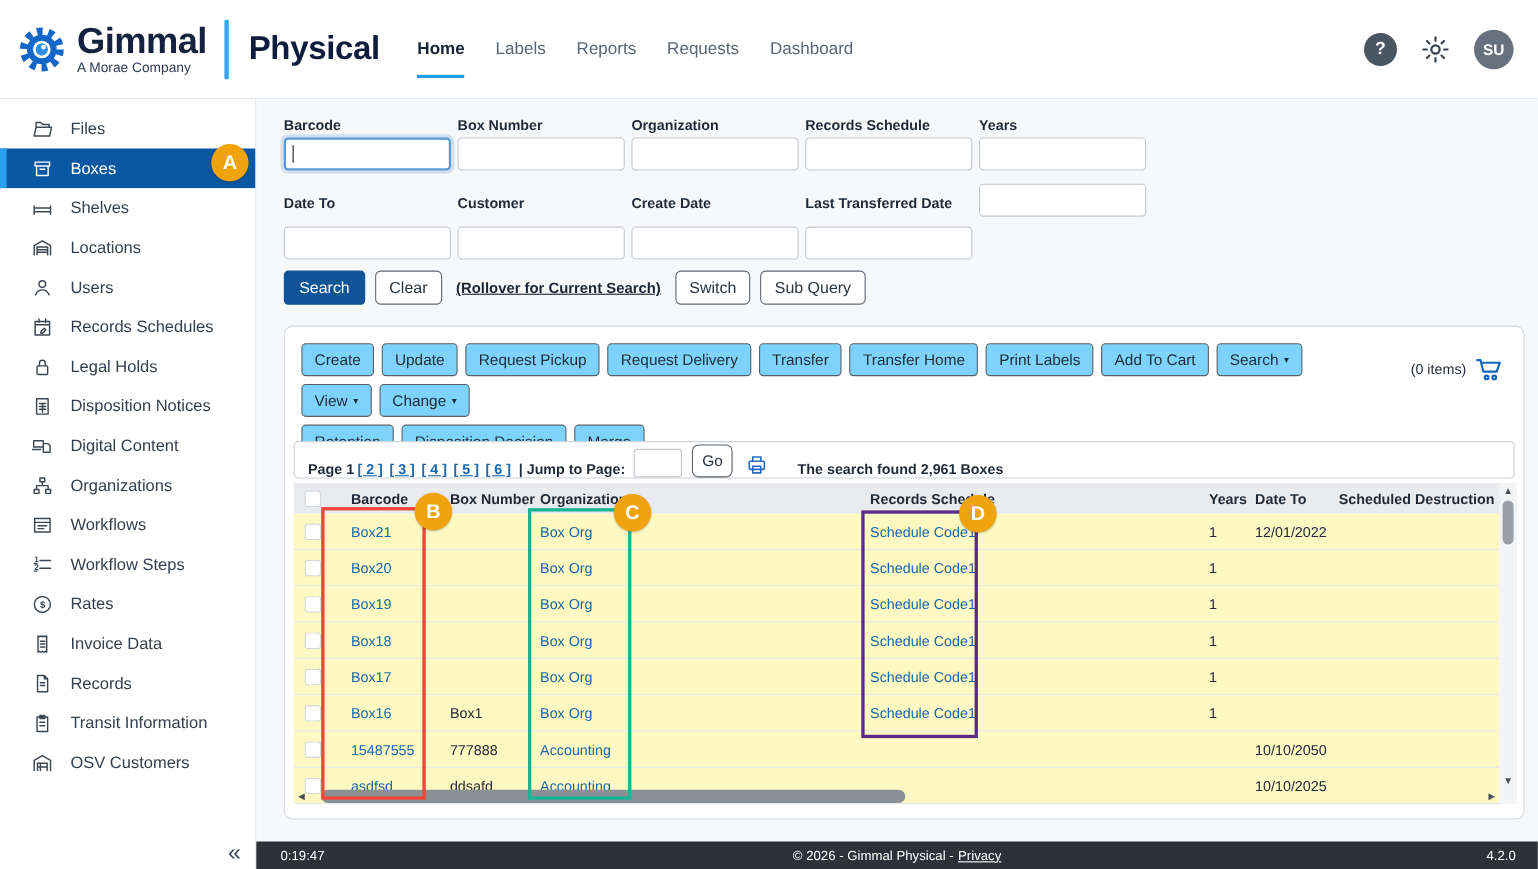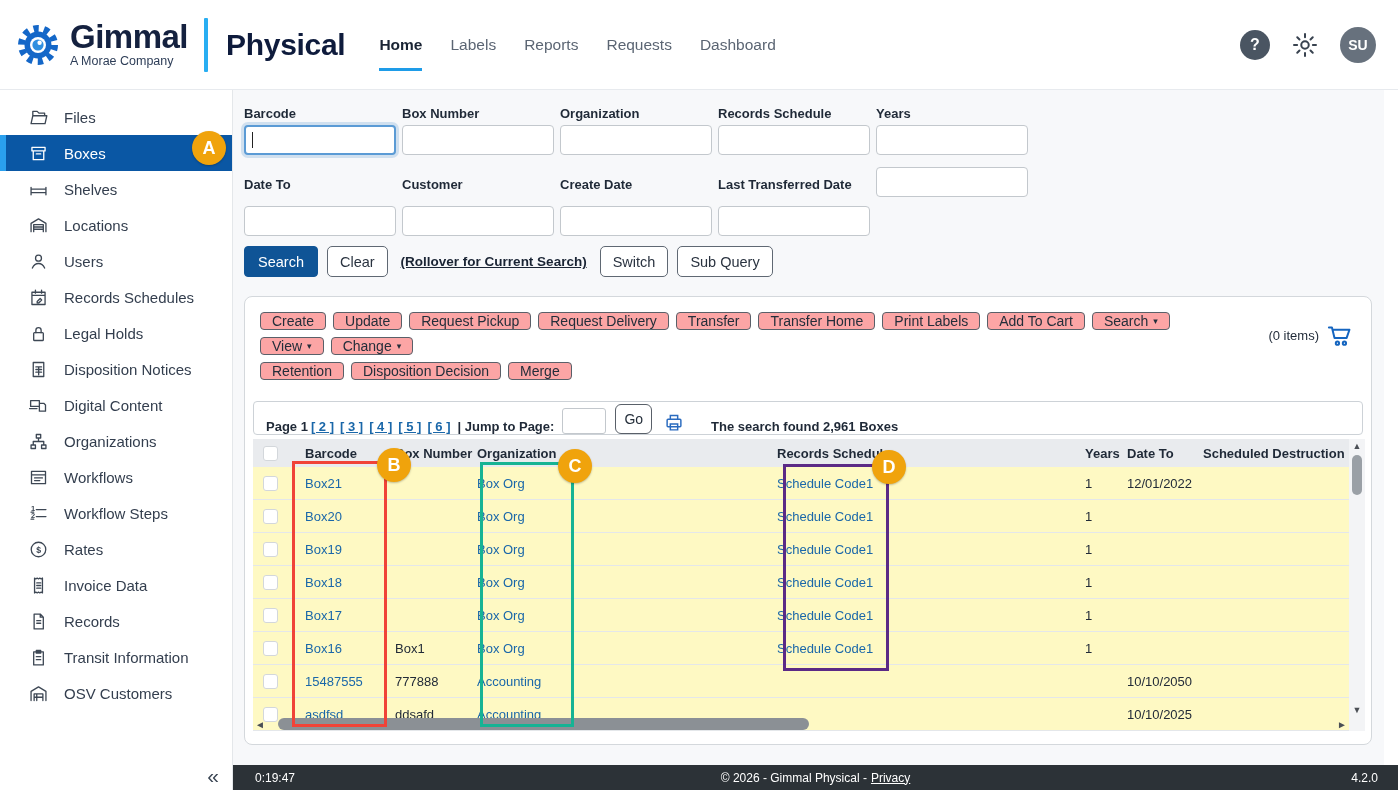--- a/index.html
+++ b/index.html
@@ -33,21 +33,21 @@
   .snav-item { height:36px; display:flex; align-items:center; gap:15px; padding-left:28px;
                color:#333e4e; font-size:15px; cursor:pointer; }
   .snav-item .sic { width:21px; height:21px; flex:0 0 21px; fill:none; stroke:#3d4754; stroke-width:1.5;
                     stroke-linecap:round; stroke-linejoin:round; }
   .snav-item.active { background:#0a57a4; color:#fff; border-left:6px solid #2aa0ee; padding-left:22px; }
   .snav-item.active .sic { stroke:#fff; }
   .snav-item.active .sic text, .sic text { stroke:none; fill:#3d4754; font-size:8.5px; font-weight:700; }
   .collapse-ctl { position:absolute; right:13px; bottom:2px; font-size:21px; color:#3b4654; cursor:pointer; }
 
   
-  .main { position:absolute; left:219px; top:90px; width:1165px; height:675px; background:#f7f8fa; }
+  .main { position:absolute; left:233px; top:90px; width:1165px; height:675px; background:#f7f8fa; }
 
   
   .sform { position:absolute; left:25px; top:16px; width:1100px; }
   .sgrid { display:grid; grid-template-columns:repeat(5,152px); column-gap:6px; }
   .fld-label { font-size:13px; font-weight:700; color:#1f2937; line-height:16px; margin-bottom:3px; }
   .fld-label-tall { height:36px; display:flex; align-items:center; margin-bottom:3px; }
   .fld-label-tall span { font-size:13px; font-weight:700; color:#1f2937; line-height:16px; }
   .tin { width:152px; height:30px; border:1px solid #c3c8cd; border-radius:4px; background:#fff; font:inherit;
          font-size:13px; padding:0 7px; outline:none; }
   .inwrap { position:relative; width:152px; }
@@ -59,21 +59,21 @@
                  padding:0 13px; font:inherit; font-size:14.5px; cursor:pointer; }
   .btn-plain { background:#fff; color:#2a3340; border:1px solid #5f6873; border-radius:5px; height:31px;
                padding:0 12px; font:inherit; font-size:14.5px; cursor:pointer; }
   .rollover-link { font-size:13.5px; font-weight:700; color:#1a2434; text-decoration:underline; margin:0 4px; cursor:pointer; }
 
   
   .card { position:absolute; left:25px; top:206px; width:1128px; height:449px; background:#fff;
           border:1px solid #d4d8dc; border-radius:8px; }
   .toolbar { padding:15px 14px 0 15px; display:flex; flex-wrap:wrap; gap:7px; width:1000px; }
   .toolbar2 { padding:7px 14px 0 15px; display:flex; gap:7px; }
-  .tbtn { background:#fca5a5; color:#242e3a; border:1px solid #596069; border-radius:4px; height:18px; padding:0 11px;
+  .tbtn { background:#7dd3fc; color:#242e3a; border:1px solid #596069; border-radius:4px; height:30px; padding:0 11px;
           font:inherit; font-size:14px; cursor:pointer; white-space:nowrap; display:inline-flex; align-items:center; gap:5px; }
   .tbtn .caret { font-size:9px; color:#242e3a; }
   .cart-area { position:absolute; right:16px; top:24px; display:flex; align-items:center; gap:6px; }
   .cart-label { font-size:13px; color:#1f2937; }
   .cart-svg { width:30px; height:28px; stroke:#1565c0; fill:none; stroke-width:1.7; stroke-linecap:round; stroke-linejoin:round; }
 
   
   .pagebar { position:absolute; left:8px; right:8px; top:104px; height:34px; border:1px solid #cdd2d7; border-radius:4px;
              display:flex; align-items:flex-end; padding-left:12px; font-size:13px; color:#1f2937; background:#fff; }
   .pagebar b { font-weight:700; }

